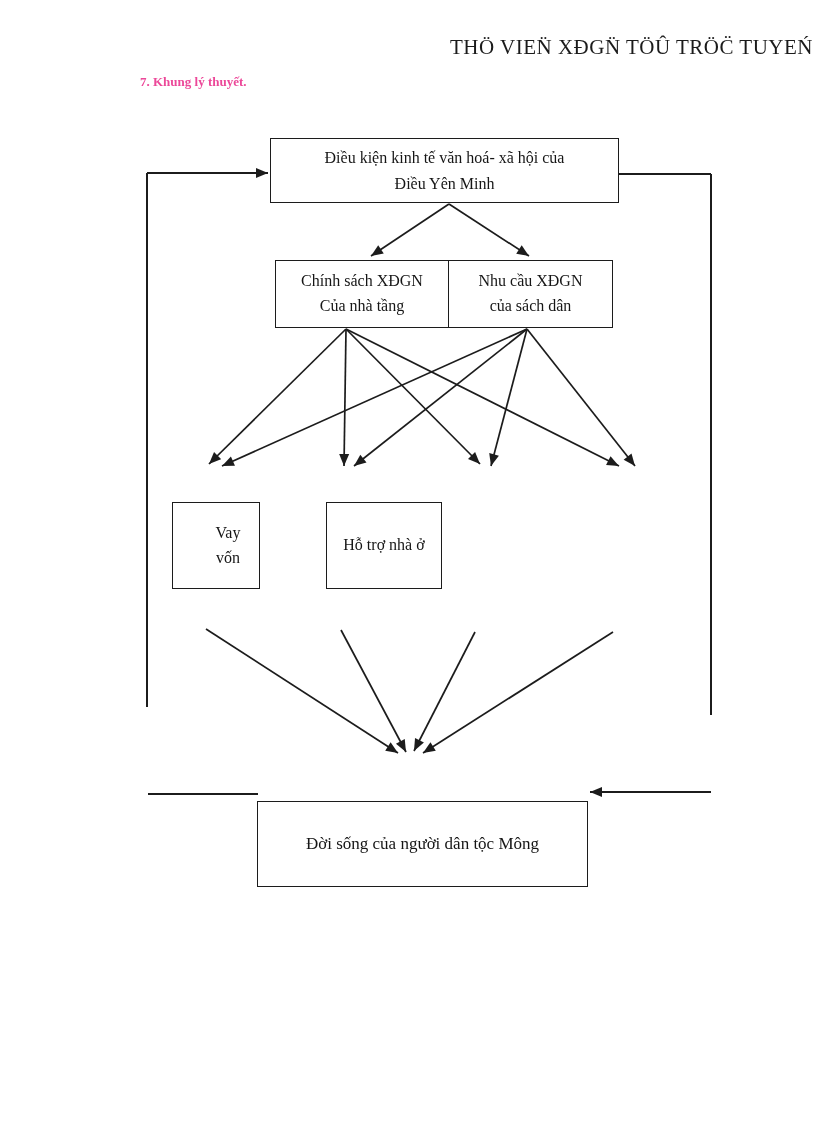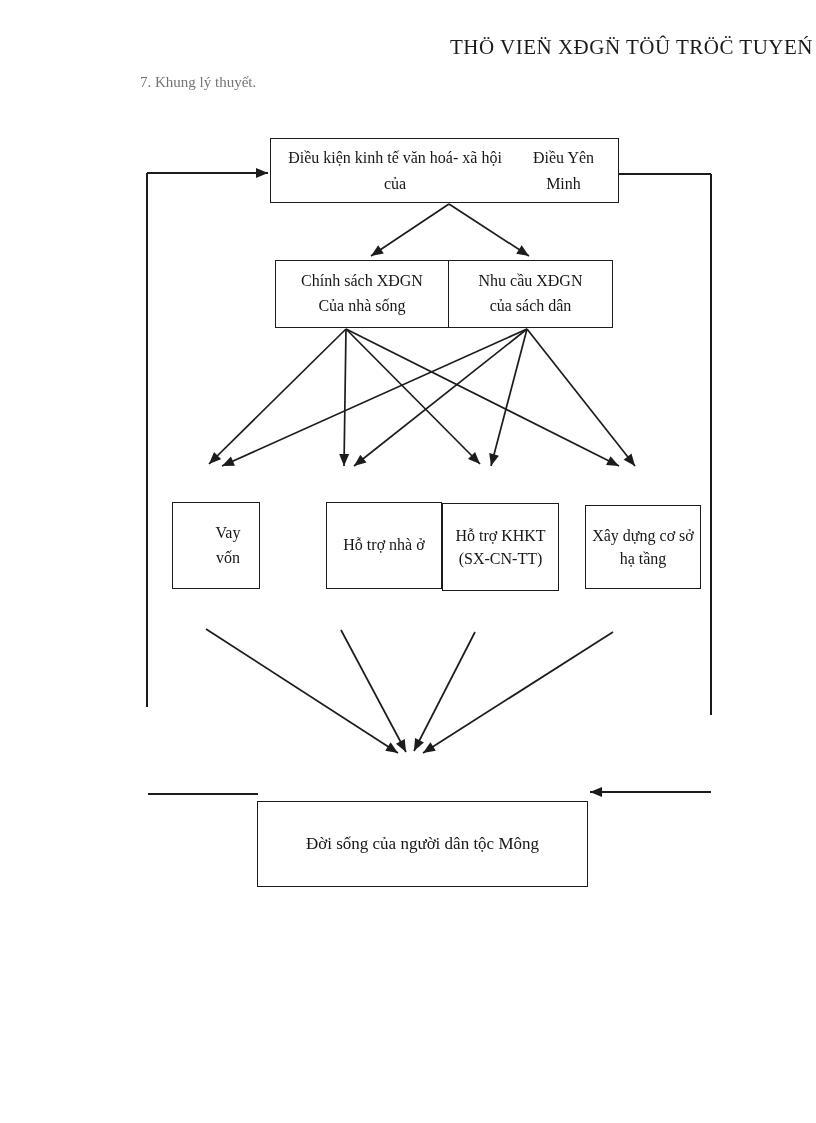--- a/index.html
+++ b/index.html
@@ -18,36 +18,37 @@
     right: 3px;
     font-size: 21px;
     letter-spacing: 0.5px;
     white-space: nowrap;
     color: #1b1b1b;
   }
   .sec-heading {
     position: absolute;
     left: 140px;
     top: 74px;
-    font-size: 15px;
-    font-weight: normal;
-    color: #737373;
+    font-size: 13px;
+    font-weight: bold;
+    color: #ec4899;
   }
   #connectors {
     position: absolute;
     left: 0; top: 0;
     width: 816px; height: 1123px;
     z-index: 0;
   }
   .box {
     position: absolute;
     box-sizing: border-box;
     border: 1.6px solid #1c1c1c;
     background: #ffffff;
     display: flex;
+    flex-direction: column;
     align-items: center;
     justify-content: center;
     text-align: center;
     font-size: 16px;
     line-height: 1.55;
     z-index: 1;
     padding: 2px 5px;
   }
   .box-top    { left: 270px; top: 138px; width: 349px; height: 65px; line-height: 1.62; }
   .box-duo    { left: 275px; top: 260px; width: 338px; height: 68px; box-sizing: border-box;
@@ -101,38 +102,32 @@
     </svg>
 
   <div class="box box-top">
     <div>Điều kiện kinh tế văn hoá- xã hội của</div>
     <div>Điều Yên Minh</div>
   </div>
 
   <div class="box-duo">
     <div class="duo-cell duo-left">
       <div>Chính sách XĐGN</div>
-      <div>Của nhà sống</div>
+      <div>Của nhà tầng</div>
     </div>
     <div class="duo-cell duo-right">
       <div>Nhu cầu XĐGN</div>
       <div>của sách dân</div>
     </div>
   </div>
 
   <div class="box box-p1">
     <div>Vay vốn</div>
   </div>
   <div class="box box-p2">
     <div>Hỗ trợ nhà ở</div>
   </div>
-  <div class="box box-p3">
-    <div>Hỗ trợ KHKT (SX-CN-TT)</div>
-  </div>
-  <div class="box box-p4">
-    <div>Xây dựng cơ sở hạ tầng</div>
-  </div>
 
   <div class="box box-out">
     <div>Đời sống của người dân tộc Mông</div>
   </div>
 
 </div>
 
 </body></html>

